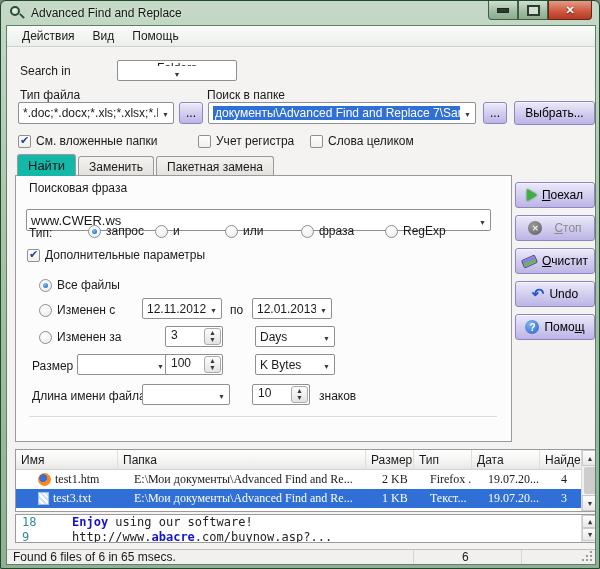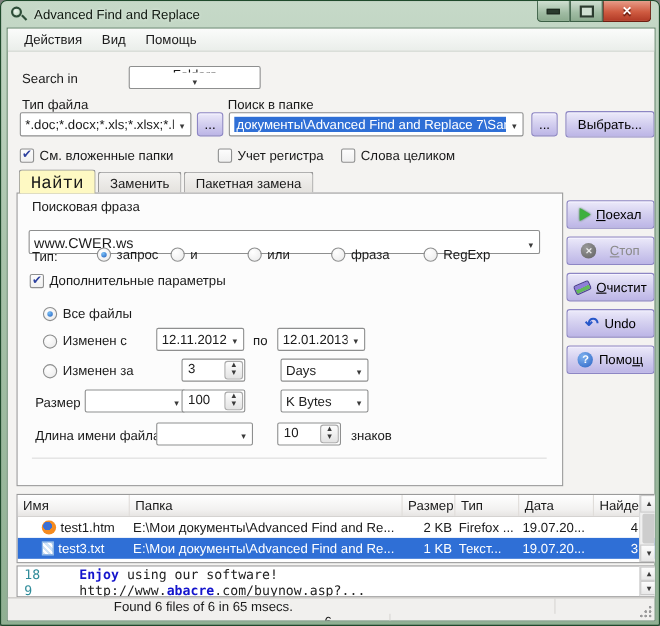--- a/index.html
+++ b/index.html
@@ -80,30 +80,30 @@
   .check { position:absolute; display:flex; align-items:center; gap:5px; white-space:nowrap; cursor:default; }
   .cbox { width:13px; height:13px; background:linear-gradient(180deg,#fdfdfd,#f0f0f0); border:1px solid #8e8f8f; border-radius:2px; position:relative; flex:none; }
   .cbox.on::before { content:"✔"; position:absolute; left:1px; top:-2px; font-size:11px; color:#2b3f9e; }
   .radio { position:absolute; display:flex; align-items:center; gap:5px; white-space:nowrap; cursor:default; }
   .rdot { width:13px; height:13px; border:1px solid #8e8f8f; border-radius:50%; background:radial-gradient(circle at 35% 30%,#fff,#e9e9e9); position:relative; flex:none; }
   .rdot.on::before { content:""; position:absolute; left:3px; top:3px; width:5px; height:5px; border-radius:50%; background:radial-gradient(circle at 35% 30%,#79c0f7,#1f5dbd); }
 
   
   .tabstrip { position:absolute; left:10px; top:153px; display:flex; align-items:flex-end; height:21px; z-index:3; }
   .tab { border:1px solid #9a9a9a; border-bottom:none; border-radius:3px 3px 0 0; padding:3px 10px 2px; background:linear-gradient(180deg,#f4f3f1,#e4e2de); margin-right:2px; height:19px; cursor:pointer; white-space:nowrap; }
-  .tab.active { background:#fef9c3; height:22px; position:relative; top:1px; font-size:16px;font-family:Liberation Mono, monospace; }
+  .tab.active { background:#14b8a6; height:22px; position:relative; top:1px; font-size:13px; }
   .tabpanel { position:absolute; left:8px; top:173px; width:497px; height:267px; background:#fcfcfc; border:1px solid #9a9a9a; z-index:2; }
   .separator { position:absolute; left:22px; top:414px; width:468px; height:1px; background:#dcdcdc; }
 
   
   .results { position:absolute; left:8px; top:447px; width:584px; height:63px; background:#fff; border:1px solid #9a9a9a; overflow:hidden; }
   .rheader { display:flex; height:20px; background:linear-gradient(180deg,#ffffff,#f2f1f0 70%,#e7e5e3); border-bottom:1px solid #d5d3d1; }
   .hcell { padding:3px 5px; border-right:1px solid #e0ddda; white-space:nowrap; overflow:hidden; }
   .rrow { display:flex; height:19px; align-items:center; white-space:nowrap; }
-  .rcell { padding:0 3px; overflow:hidden; white-space:nowrap; }
+  .rcell { padding:0 16px; overflow:hidden; white-space:nowrap;font-family:Liberation Serif, serif; }
   .c-name{width:102px;flex:none;display:flex;align-items:center;gap:4px;padding-left:22px;}
   .c-folder{width:248px;flex:none;}
   .c-size{width:48px;flex:none;text-align:right;}
   .c-type{width:58px;flex:none;}
   .c-date{width:68px;flex:none;}
   .c-found{width:43px;flex:none;text-align:right;}
   .rrow.selected { background:#2f6fd6; color:#fff; }
   .ic-firefox { width:13px; height:13px; border-radius:50%; background:radial-gradient(circle at 40% 40%,#3b6fd4 0 35%,#f58b1f 36% 100%); flex:none; }
   .ic-textfile { width:11px; height:13px; background:repeating-linear-gradient(45deg,#cfe3f7 0 2px,#ffffff 2px 4px); border:1px solid #9ec3e8; flex:none; }
 
@@ -112,21 +112,21 @@
   .sthumb { flex:1; margin:1px 2px; background:#cdcdcd; border-radius:2px; }
 
   
   .preview { position:absolute; left:8px; top:512px; width:584px; height:29px; background:#fff; border:1px solid #9a9a9a; overflow:hidden; font-family:"DejaVu Sans Mono","Liberation Mono",monospace; font-size:12px; }
   .pline { display:flex; height:15px; line-height:15px; white-space:nowrap; }
   .pnum { width:34px; flex:none; color:#2e8b99; padding-left:6px; }
   .ptext { padding-left:22px; color:#222; }
   .hlword { color:#1414cc; font-weight:bold; }
 
   
-  .statusbar { position:absolute; left:0; right:0; bottom:0; height:21px; background:#f1f0ee; border-top:1px solid #c3c1be; display:flex; align-items:center;flex-direction:column; }
+  .statusbar { position:absolute; left:0; right:0; bottom:0; height:15px; background:#f1f0ee; border-top:1px solid #c3c1be; display:flex; align-items:center; }
   .spanel { padding:0 6px; height:100%; display:flex; align-items:center; white-space:nowrap; }
   .sp1 { width:407px; border-right:1px solid #d8d6d3; }
   .sp2 { width:108px; border-right:1px solid #d8d6d3; padding-left:48px; }
   .grip { position:absolute; right:2px; bottom:2px; width:12px; height:12px;
     background:
       radial-gradient(circle at 10px 10px,#9a9a9a 1px,transparent 1.5px),
       radial-gradient(circle at 6px 10px,#9a9a9a 1px,transparent 1.5px),
       radial-gradient(circle at 10px 6px,#9a9a9a 1px,transparent 1.5px),
       radial-gradient(circle at 2px 10px,#9a9a9a 1px,transparent 1.5px),
       radial-gradient(circle at 6px 6px,#9a9a9a 1px,transparent 1.5px),

